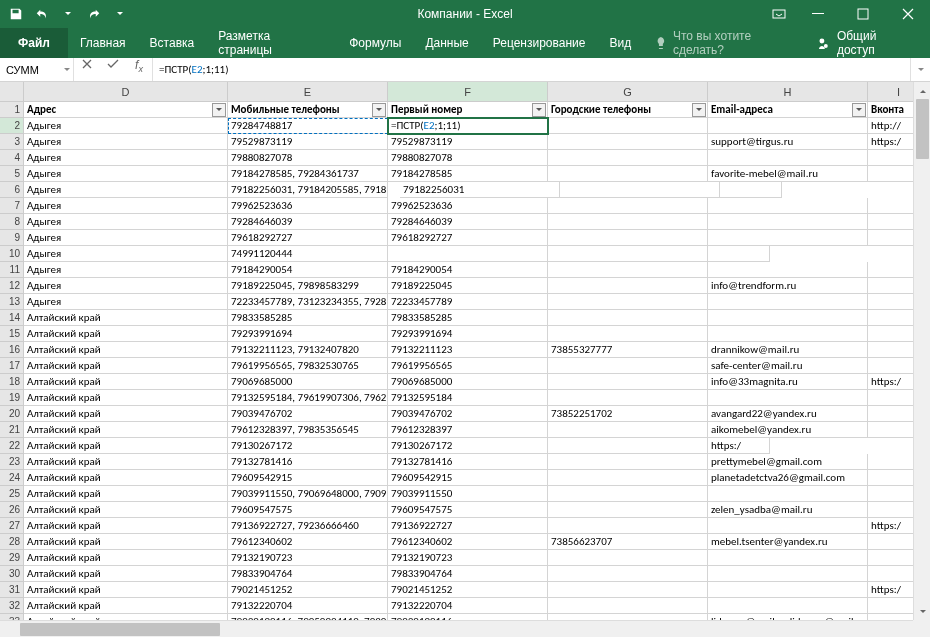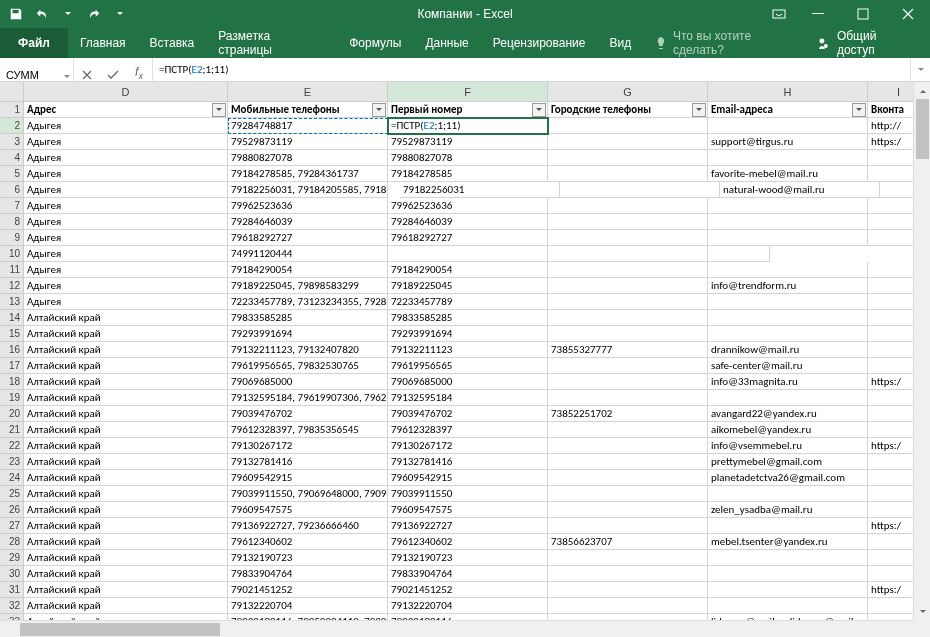--- a/index.html
+++ b/index.html
@@ -20,23 +20,23 @@
 .ribbon-tabs { height: 30px; background: #217346; display: flex; align-items: stretch; color: #fff; padding-left: 0; }
 .tab { padding: 0 12px; display: flex; align-items: center; font-size: 12px; cursor: pointer; }
 .tab.file { background: #1a5c38; padding: 0 18px; font-weight: bold; }
 .tell-me { margin-left: 12px; display: flex; align-items: center; gap: 6px; color: rgba(255,255,255,0.65); font-size: 12px; }
 .tell-me svg { fill: rgba(255,255,255,0.65); }
 .share { margin-left: auto; padding: 0 14px; display: flex; align-items: center; gap: 6px; cursor: pointer; }
 .share svg { fill: #fff; }
 
 
 .formula-bar { height: 24px; display: flex; align-items: stretch; border-bottom: 1px solid #d4d4d4; background: #fff; }
-.namebox { width: 74px; display: flex; align-items: flex-end; padding: 0 6px; border-right: 1px solid #e0e0e0; font-size: 11px; position: relative; }
+.namebox { width: 74px; display: flex; align-items: center; padding: 0 6px; border-right: 1px solid #e0e0e0; font-size: 11px; position: relative; }
 .namebox-dd { position: absolute; right: 2px; }
-.fb-btns { display: flex; align-items: flex-end; border-right: 1px solid #e0e0e0; }
+.fb-btns { display: flex; align-items: flex-start; border-right: 1px solid #e0e0e0; }
 .fb-btn { width: 26px; display: flex; align-items: center; justify-content: center; cursor: pointer; }
 .fb-btn svg { stroke: #666; fill: none; }
 .formula-input { flex: 1; display: flex; align-items: center; padding: 0 6px; font-size: 11px; font-family: "Calibri", sans-serif; }
 .formula-expand { width: 20px; display: flex; align-items: center; justify-content: center; border-left: 1px solid #e0e0e0; cursor: pointer; }
 
 
 .grid-area { position: relative; width: 930px; height: 555px; background: #fff; overflow: hidden; }
 .corner { position: absolute; left: 0; top: 0; width: 24px; height: 20px; background: #e6e6e6; border-right: 1px solid #ccc; border-bottom: 1px solid #ccc; cursor: pointer; }
 
 
@@ -288,21 +288,20 @@
         <div class="cell" style="width: 160px;">79184278585</div>
         <div class="cell" style="width: 160px;"></div>
         <div class="cell" style="width: 160px;">favorite-mebel@mail.ru</div>
         <div class="cell" style="width: 62px;"></div>
       </div>
       <div class="row">
         <div class="cell" style="width: 204px;">Адыгея</div>
         <div class="cell" style="width: 160px;">79182256031, 79184205585, 7918</div>
         <div class="cell" style="width: 160px; margin-left: 12px;">79182256031</div>
         <div class="cell" style="width: 160px;"></div>
-        <div class="cell" style="width: 160px;">natural-wood@mail.ru</div>
         <div class="cell" style="width: 62px;"></div>
       </div>
       <div class="row">
         <div class="cell" style="width: 204px;">Адыгея</div>
         <div class="cell" style="width: 160px;">79962523636</div>
         <div class="cell" style="width: 160px;">79962523636</div>
         <div class="cell" style="width: 160px;"></div>
         <div class="cell" style="width: 160px;"></div>
         <div class="cell" style="width: 62px;"></div>
       </div>
@@ -415,21 +414,20 @@
         <div class="cell" style="width: 160px;">79612328397</div>
         <div class="cell" style="width: 160px;"></div>
         <div class="cell" style="width: 160px;">aikomebel@yandex.ru</div>
         <div class="cell" style="width: 62px;"></div>
       </div>
       <div class="row">
         <div class="cell" style="width: 204px;">Алтайский край</div>
         <div class="cell" style="width: 160px;">79130267172</div>
         <div class="cell" style="width: 160px;">79130267172</div>
         <div class="cell" style="width: 160px;"></div>
-        <div class="cell" style="width: 160px;">info@vsemmebel.ru</div>
         <div class="cell" style="width: 62px;">https:/</div>
       </div>
       <div class="row">
         <div class="cell" style="width: 204px;">Алтайский край</div>
         <div class="cell" style="width: 160px;">79132781416</div>
         <div class="cell" style="width: 160px;">79132781416</div>
         <div class="cell" style="width: 160px;"></div>
         <div class="cell" style="width: 160px;">prettymebel@gmail.com</div>
         <div class="cell" style="width: 62px;"></div>
       </div>

